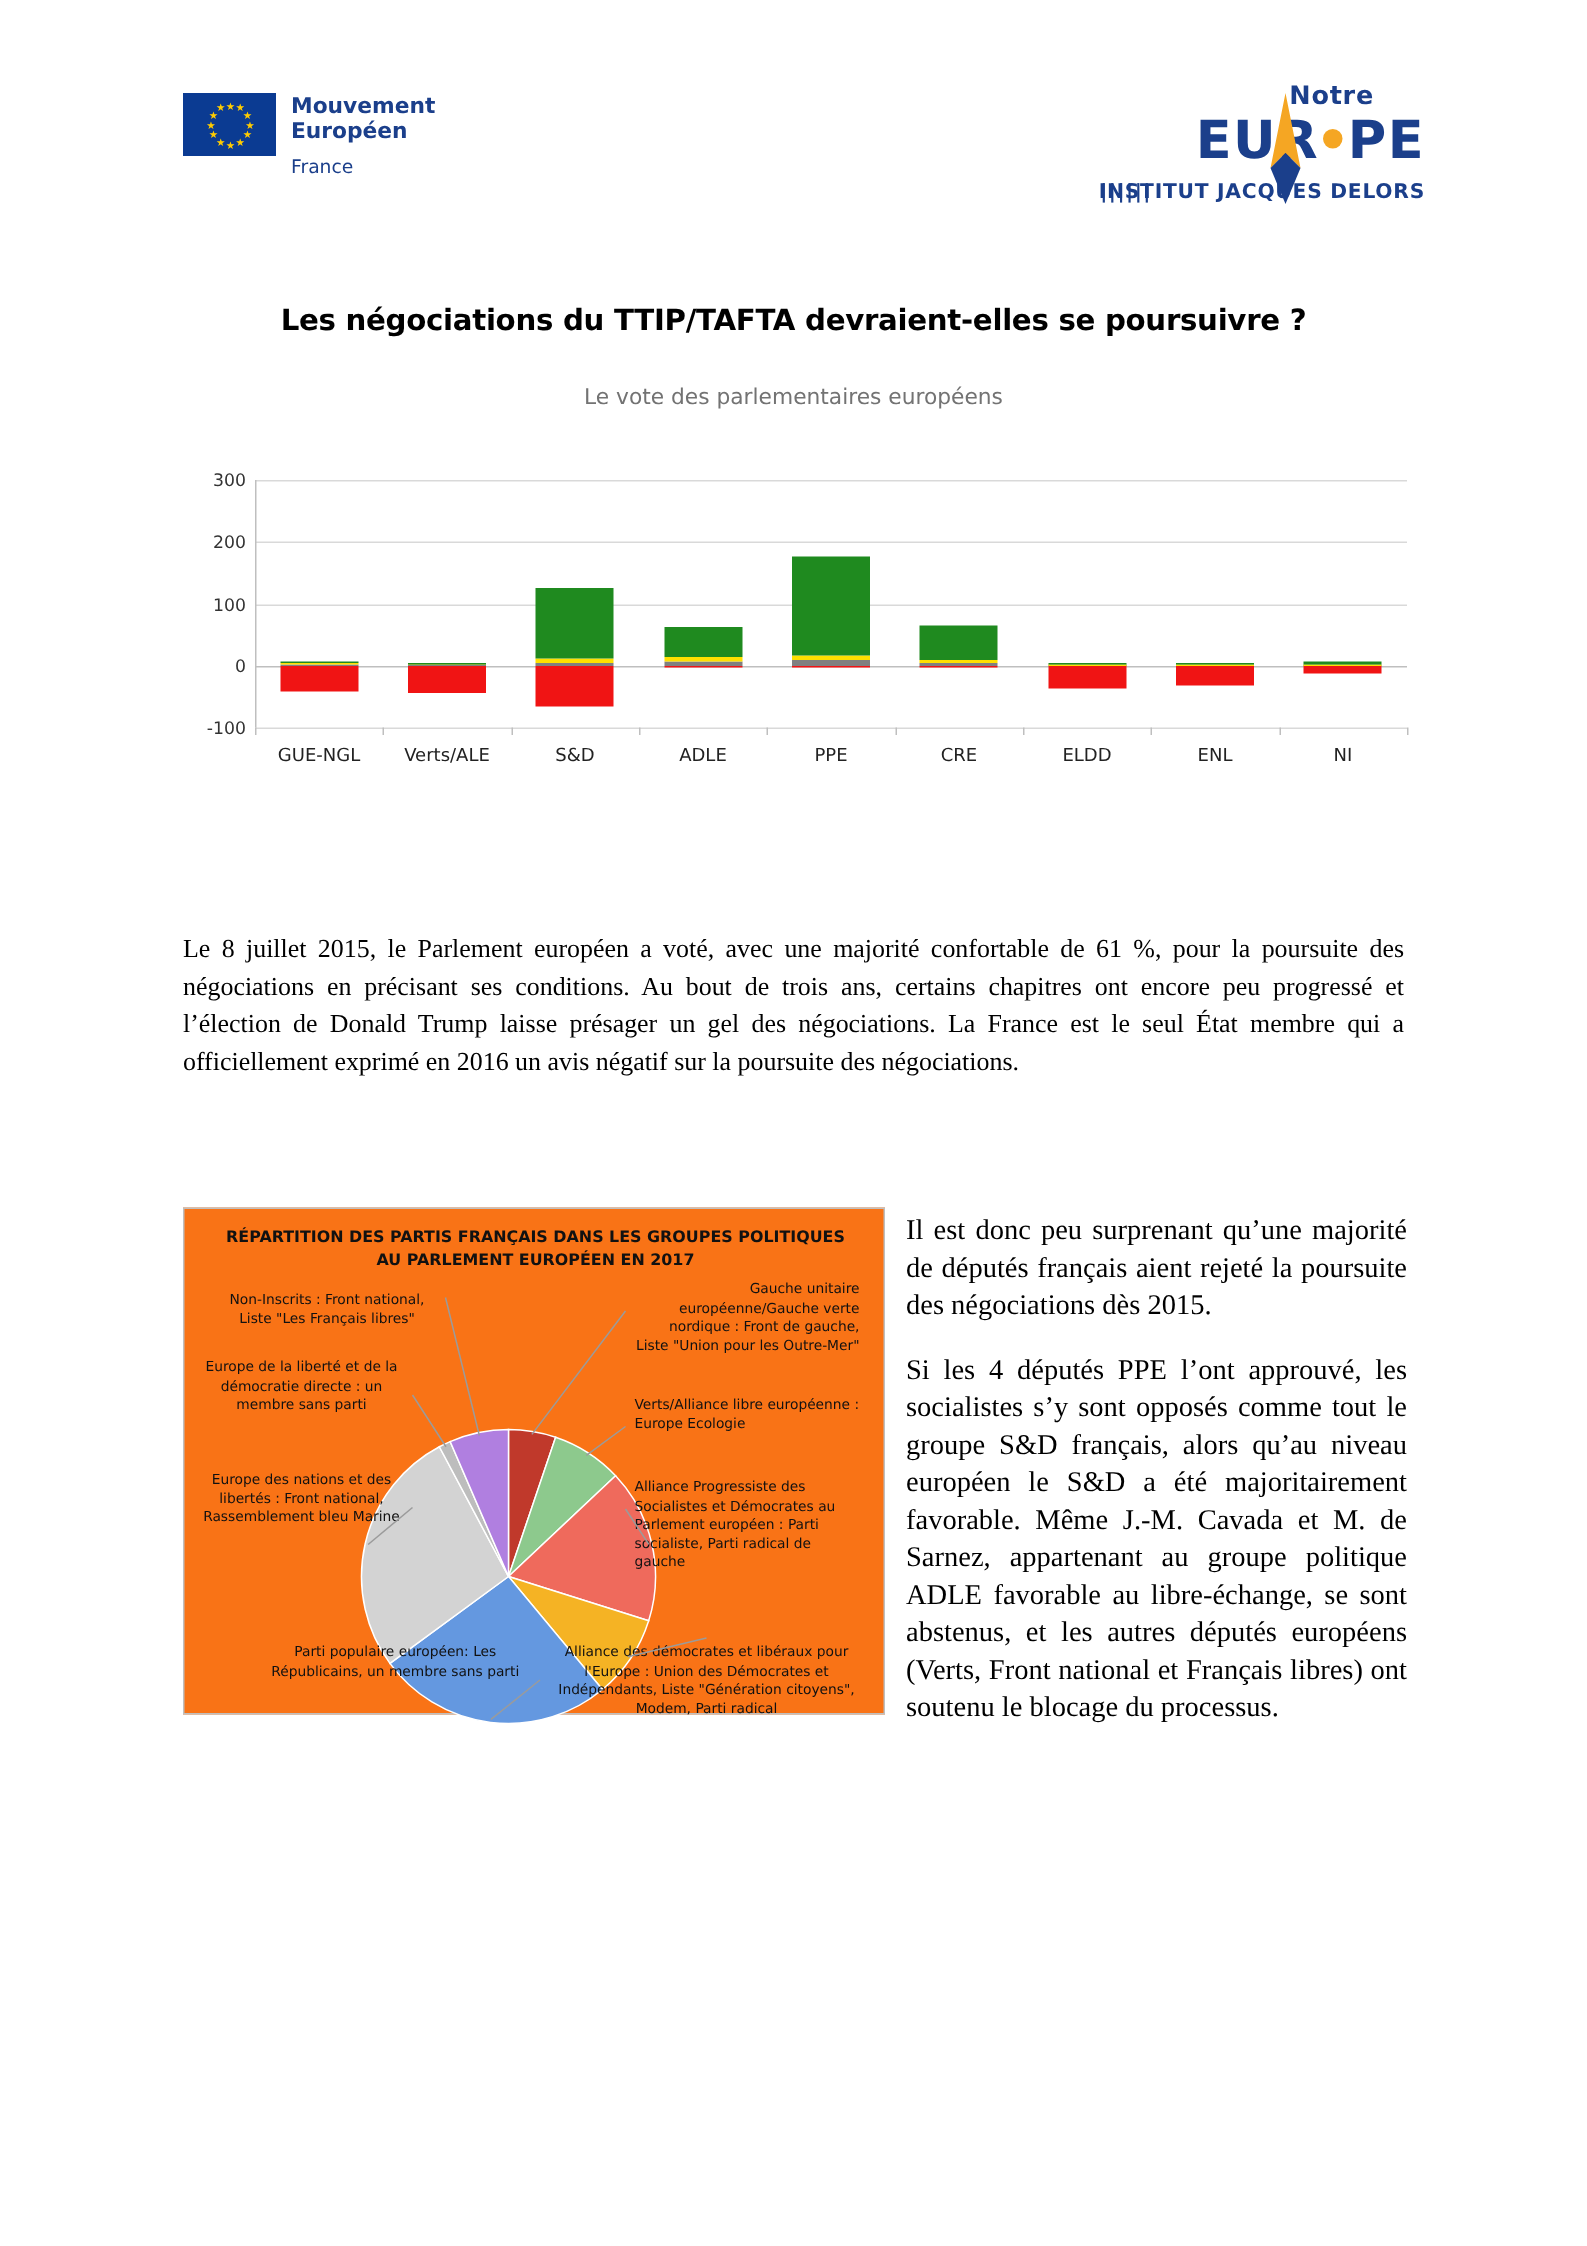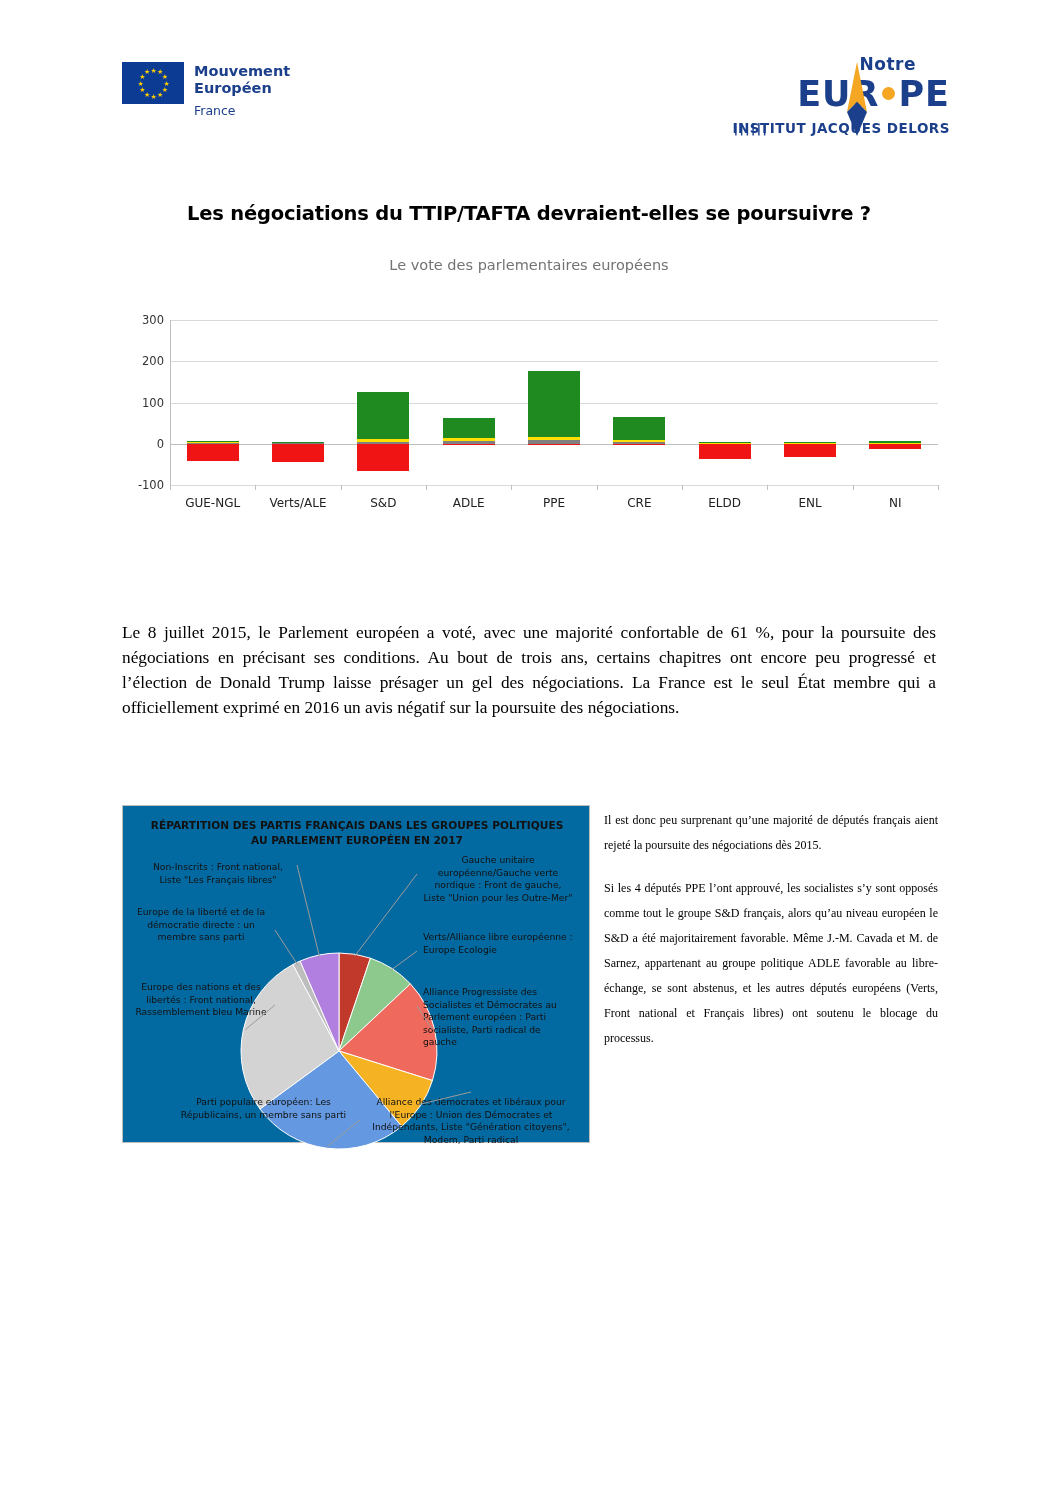--- a/index.html
+++ b/index.html
@@ -257,21 +257,21 @@
   .body-text p { margin: 0 0 18px 0; }
 
   
   .pie-figure {
     position: absolute;
     left: 122px;
     top: 805px;
     width: 468px;
     height: 338px;
     border: 1px solid #bfbfbf;
-    background: #0369a1;
+    background: #f97316;
   }
   .pie-title {
     position: absolute;
     top: 12px;
     left: 0;
     width: 468px;
     text-align: center;
     font-family: "DejaVu Sans", sans-serif;
     font-weight: bold;
     font-size: 10.6px;
@@ -293,21 +293,21 @@
     color: #111;
   }
 
   
   .right-col {
     position: absolute;
     left: 604px;
     top: 808px;
     width: 334px;
     font-family: "Liberation Serif", serif;
-    font-size: 12px;
+    font-size: 19px;
     line-height: 25px;
     text-align: justify;
     color: #000;
   }
   .right-col p { margin: 0 0 18px 0; }
 </style>
 </head>
 <body>
 
 <div class="header">
@@ -471,21 +471,21 @@
       <path d="M 100 100 L 100 2 A 98 98 0 0 1 131.4221771341681 7.174104991392824 Z" fill="#c0392b" stroke="#ffffff" stroke-width="1"></path>
       <path d="M 100 100 L 131.4221771341681 7.174104991392824 A 98 98 0 0 1 171.3841599745104 32.85611193315128 Z" fill="#8dc98d" stroke="#ffffff" stroke-width="1"></path>
       <path d="M 100 100 L 171.3841599745104 32.85611193315128 A 98 98 0 0 1 193.4475470117349 129.52212657464895 Z" fill="#ef6a5c" stroke="#ffffff" stroke-width="1"></path>
       <path d="M 100 100 L 193.4475470117349 129.52212657464895 A 98 98 0 0 1 162.65221241368403 175.3571514832575 Z" fill="#f5b324" stroke="#ffffff" stroke-width="1"></path>
       <path d="M 100 100 L 162.65221241368403 175.3571514832575 A 98 98 0 0 1 20.952013294722065 157.9259509878103 Z" fill="#6498e0" stroke="#ffffff" stroke-width="1"></path>
       <path d="M 100 100 L 20.952013294722065 157.9259509878103 A 98 98 0 0 1 53.91335311471174 13.512885474940546 Z" fill="#d3d3d3" stroke="#ffffff" stroke-width="1"></path>
       <path d="M 100 100 L 53.91335311471174 13.512885474940546 A 98 98 0 0 1 61.11620537133218 10.044174645131605 Z" fill="#bdbdbd" stroke="#ffffff" stroke-width="1"></path>
       <path d="M 100 100 L 61.11620537133218 10.044174645131605 A 98 98 0 0 1 99.99999999999999 2 Z" fill="#b07fe0" stroke="#ffffff" stroke-width="1"></path>
     </svg>
   <div id="pie-labels">
-      <div class="pie-label" style="left: 300px; top: 48px; width: 150px; text-align: center;">Gauche unitaire européenne/Gauche verte nordique : Front de gauche, Liste "Union pour les Outre-Mer"</div>
+      <div class="pie-label" style="left: 300px; top: 48px; width: 150px; text-align: right;">Gauche unitaire européenne/Gauche verte nordique : Front de gauche, Liste "Union pour les Outre-Mer"</div>
       <div class="pie-label" style="left: 300px; top: 125px; width: 150px; text-align: left;">Verts/Alliance libre européenne : Europe Ecologie</div>
       <div class="pie-label" style="left: 300px; top: 180px; width: 150px; text-align: left;">Alliance Progressiste des Socialistes et Démocrates au Parlement européen : Parti socialiste, Parti radical de gauche</div>
       <div class="pie-label" style="left: 248px; top: 290px; width: 200px; text-align: center;">Alliance des démocrates et libéraux pour l'Europe : Union des Démocrates et Indépendants, Liste "Génération citoyens", Modem, Parti radical</div>
       <div class="pie-label" style="left: 48px; top: 290px; width: 185px; text-align: center;">Parti populaire européen: Les Républicains, un membre sans parti</div>
       <div class="pie-label" style="left: 8px; top: 175px; width: 140px; text-align: center;">Europe des nations et des libertés : Front national, Rassemblement bleu Marine</div>
       <div class="pie-label" style="left: 8px; top: 100px; width: 140px; text-align: center;">Europe de la liberté et de la démocratie directe : un membre sans parti</div>
       <div class="pie-label" style="left: 20px; top: 35px; width: 150px; text-align: center; margin-top: 20px;">Non-Inscrits : Front national, Liste "Les Français libres"</div>
     </div>
   <svg id="pie-leaders" style="position:absolute;left:0;top:0;width:468px;height:415px;pointer-events:none;">
       <line x1="231.59770908097977" y1="150.27560255443626" x2="294" y2="68" stroke="#9b9b9b" stroke-width="1"></line>

